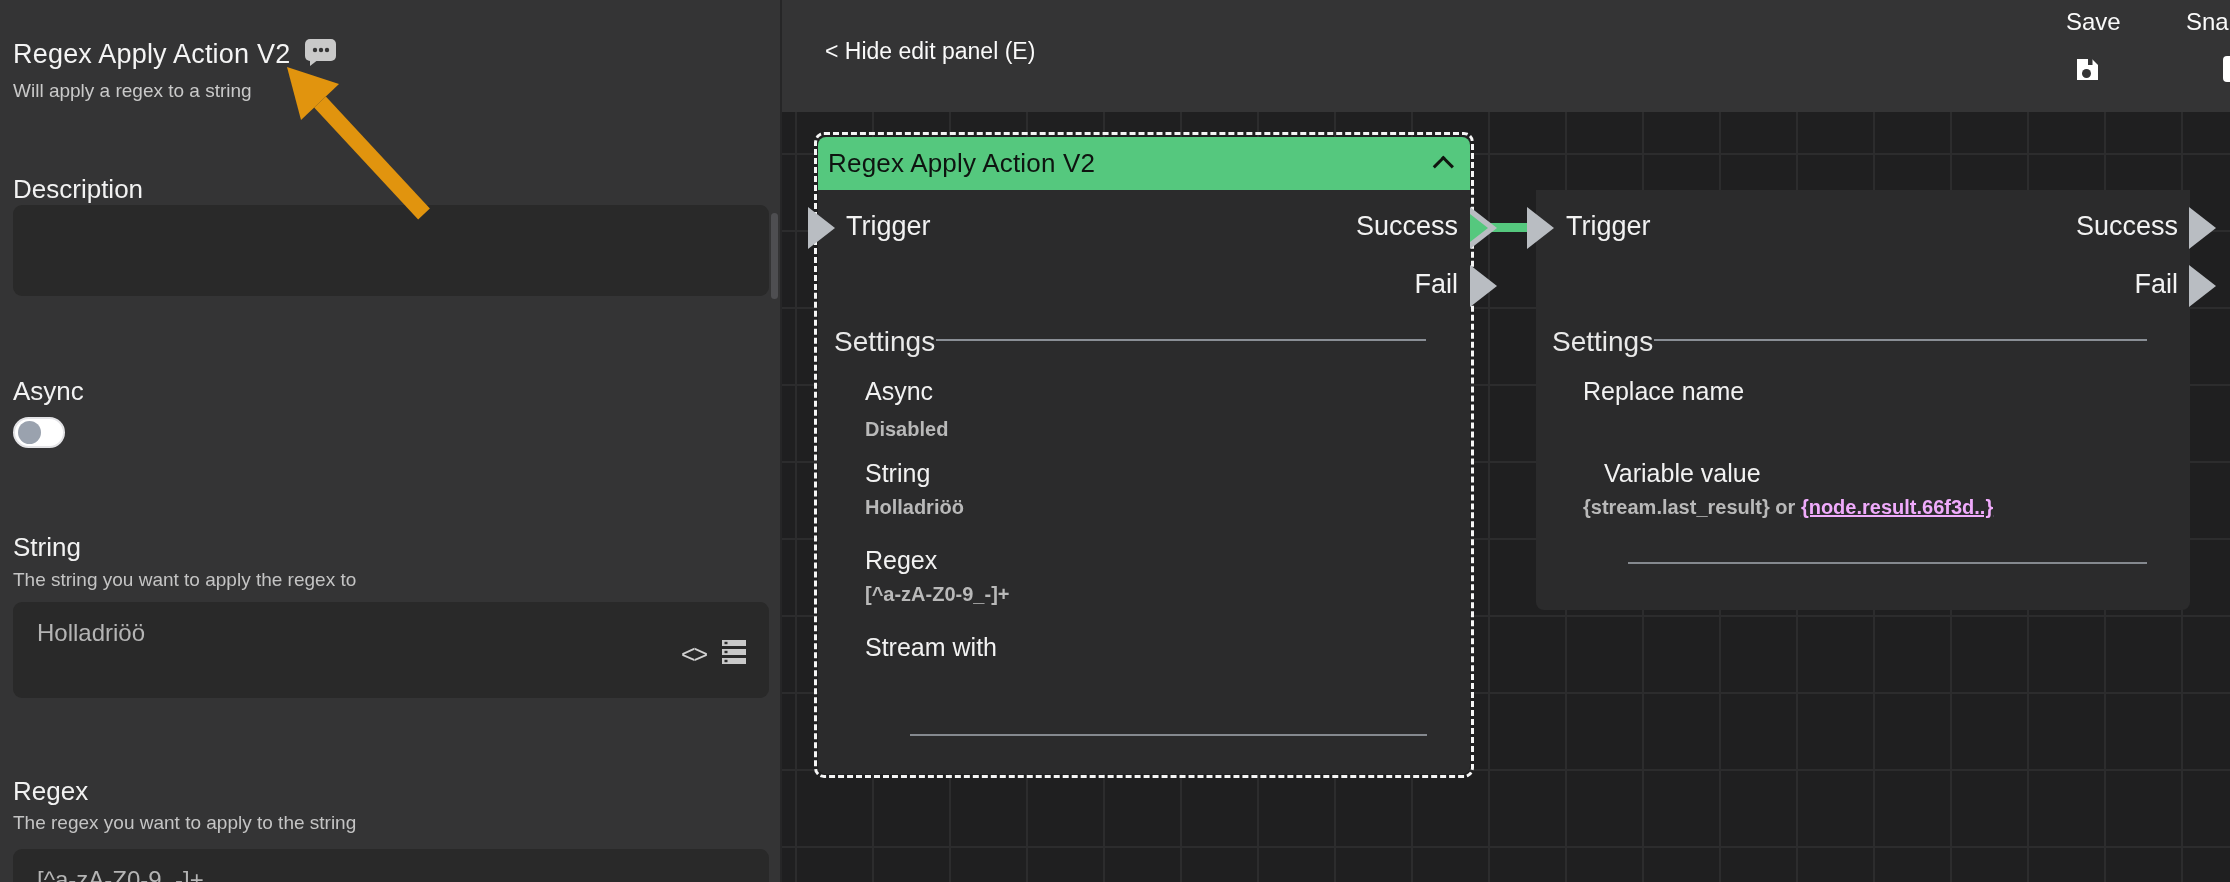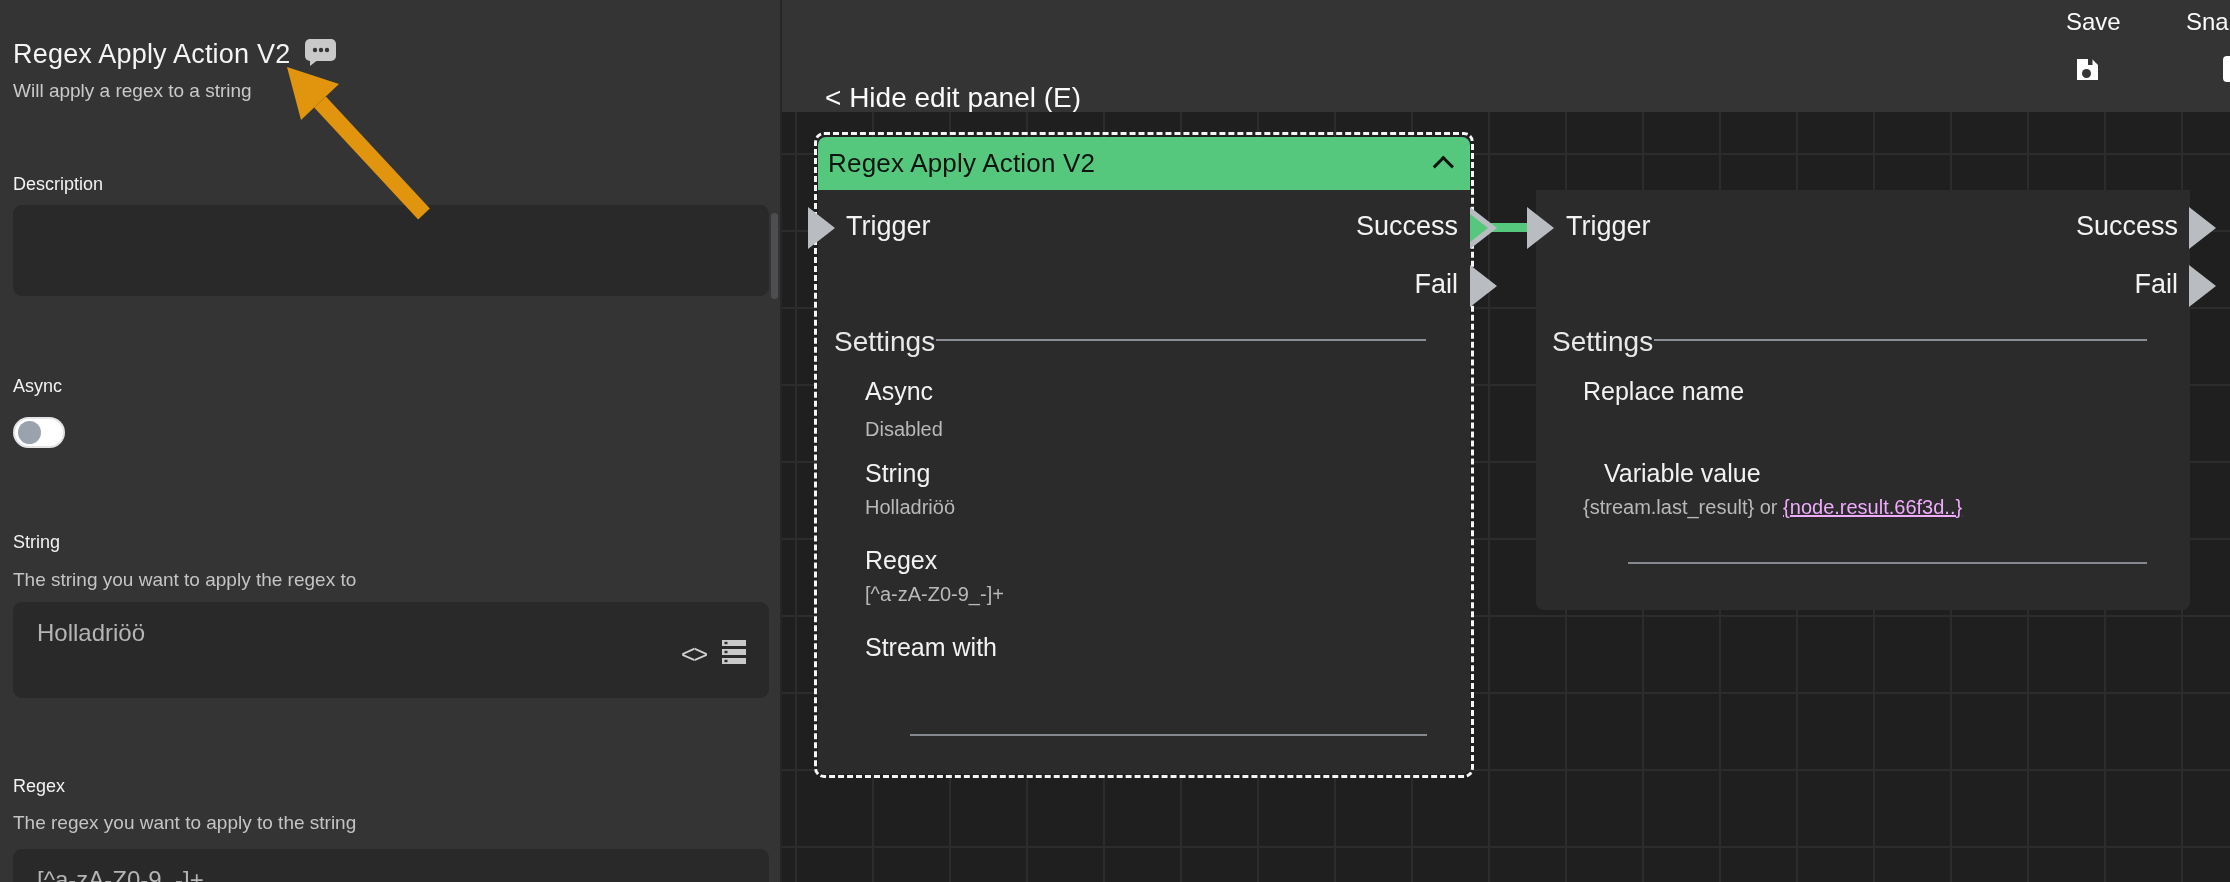--- a/index.html
+++ b/index.html
@@ -7,32 +7,32 @@
   body { font-family:"Liberation Sans", sans-serif; }
   .screen { position:relative; width:2230px; height:882px; overflow:hidden; background:#343435; }
   .abs { position:absolute; }
 
   
   .edit-panel { left:0; top:0; width:782px; height:882px; background:#343435; }
   .panel-divider { left:780px; top:0; width:3px; height:882px; background:#262627; }
   .panel-title-row { left:13px; top:38px; display:flex; align-items:center; gap:14px; }
   .panel-title { font-size:27px; color:#f4f4f4; letter-spacing:.2px; }
   .panel-subtitle { left:13px; top:80px; font-size:19px; color:#c9c9c9; }
-  .field-label { font-size:18px; color:#f2f2f2; }
+  .field-label { font-size:26px; color:#f2f2f2; }
   .field-help { font-size:19px; color:#c4c4c4; }
   .input-box { background:#292929; border-radius:9px; }
   .input-text { font-size:24px; color:#b4b4b4; }
   .toggle { left:13px; top:417px; width:52px; height:31px; background:#ffffff; border:2px solid #e3e3e6; border-radius:16px; }
   .toggle-knob { position:absolute; left:3px; top:2px; width:23px; height:23px; border-radius:50%; background:#9aa2ae; }
   .scroll-thumb { left:771px; top:213px; width:7px; height:86px; background:#4e4e51; border-radius:4px; }
   .code-glyph { font-size:25px; color:#d0d0d0; letter-spacing:-2px; }
 
   
   .topbar { left:782px; top:0; width:1448px; height:112px; background:#343435; }
-  .hide-link { left:43px; top:38px; font-size:28px; color:#fafafa; cursor:pointer;margin-top:44px; }
+  .hide-link { left:43px; top:38px; font-size:23px; color:#fafafa; cursor:pointer; }
   .tool-label { font-size:24px; color:#fafafa; }
 
   
   .canvas { left:782px; top:112px; width:1448px; height:770px;
     background-color:#1f1f20;
     background-image:linear-gradient(to right,#2c2c2d 2px,transparent 2px),
                      linear-gradient(to bottom,#2c2c2d 2px,transparent 2px);
     background-size:77px 77px; background-position:13px 41px; }
 
   .selection-box { border:3px dashed #f5f5f5; border-radius:10px; pointer-events:none; }
@@ -42,21 +42,21 @@
     border-radius:8px 8px 0 0; display:flex; align-items:center; justify-content:space-between; padding:0 22px 0 10px; }
   .node-title { font-size:26px; color:#0e1410; font-weight:500; letter-spacing:.2px; }
   .chev-up { width:15px; height:15px; border-top:3px solid #10150f; border-right:3px solid #10150f; transform:rotate(-45deg) translateY(4px); }
   .node-body { position:absolute; left:0; right:0; background:#2b2b2c; border-radius:0 0 8px 8px; }
   .port { position:absolute; width:27px; height:42px; background:#b9bdc2; clip-path:polygon(0 0,100% 50%,0 100%); }
   .port-green-inner { position:absolute; left:0; top:7px; width:18px; height:28px; background:#55c87e; clip-path:polygon(0 0,100% 50%,0 100%); }
   .port-label { position:absolute; font-size:27px; color:#f2f2f2; }
   .settings-label { position:absolute; font-size:28px; color:#e9e9e9; }
   .settings-line { position:absolute; height:2px; background:#8a8f96; }
   .row-label { position:absolute; font-size:25px; color:#f2f2f2; }
-  .row-value { position:absolute; font-size:20px; color:#b9b9b9; }
+  .row-value { position:absolute; font-size:20px; color:#b9b9b9;font-weight:bold; }
   .divider { position:absolute; height:2px; background:#85898f; }
   .gold-link { color:#f0abfc; text-decoration:underline; cursor:pointer; }
   .conn { position:absolute; background:#55c87e; }
 </style>
 </head>
 <body>
 
 <div class="screen">
 
   <div class="abs edit-panel">

